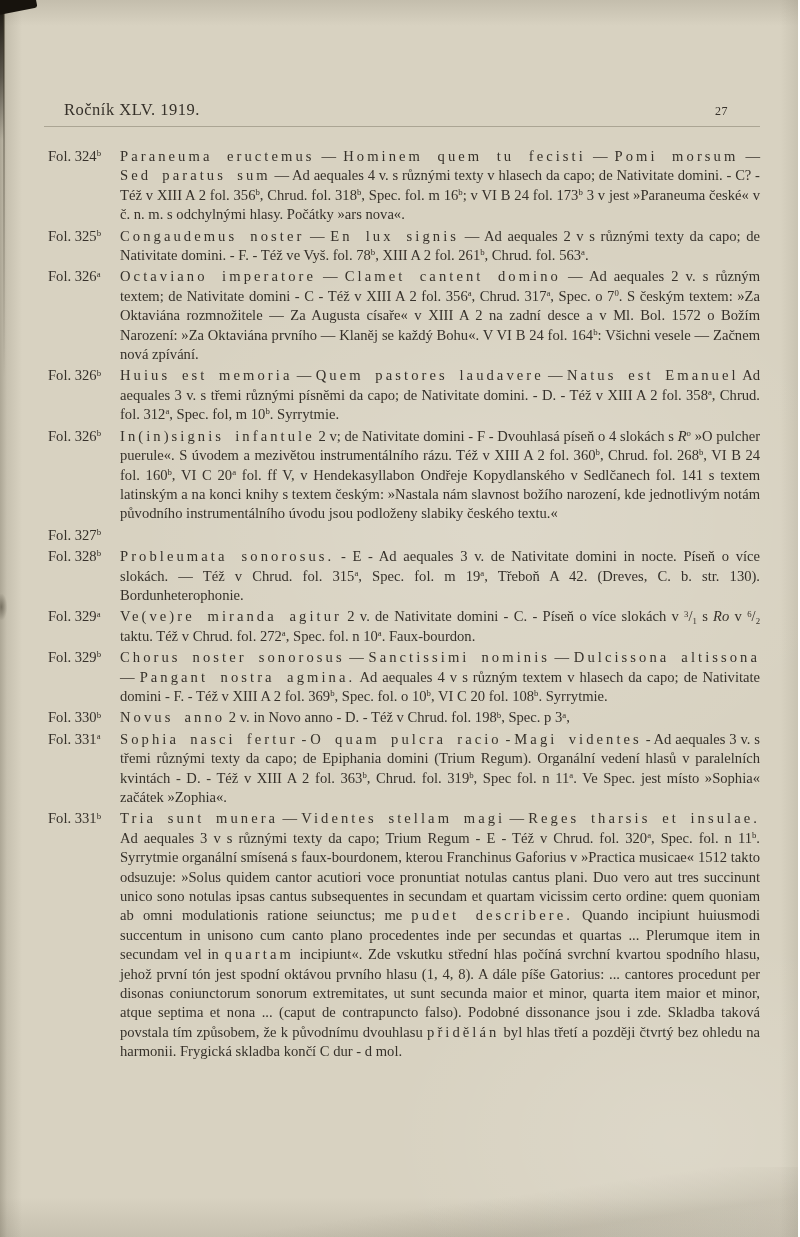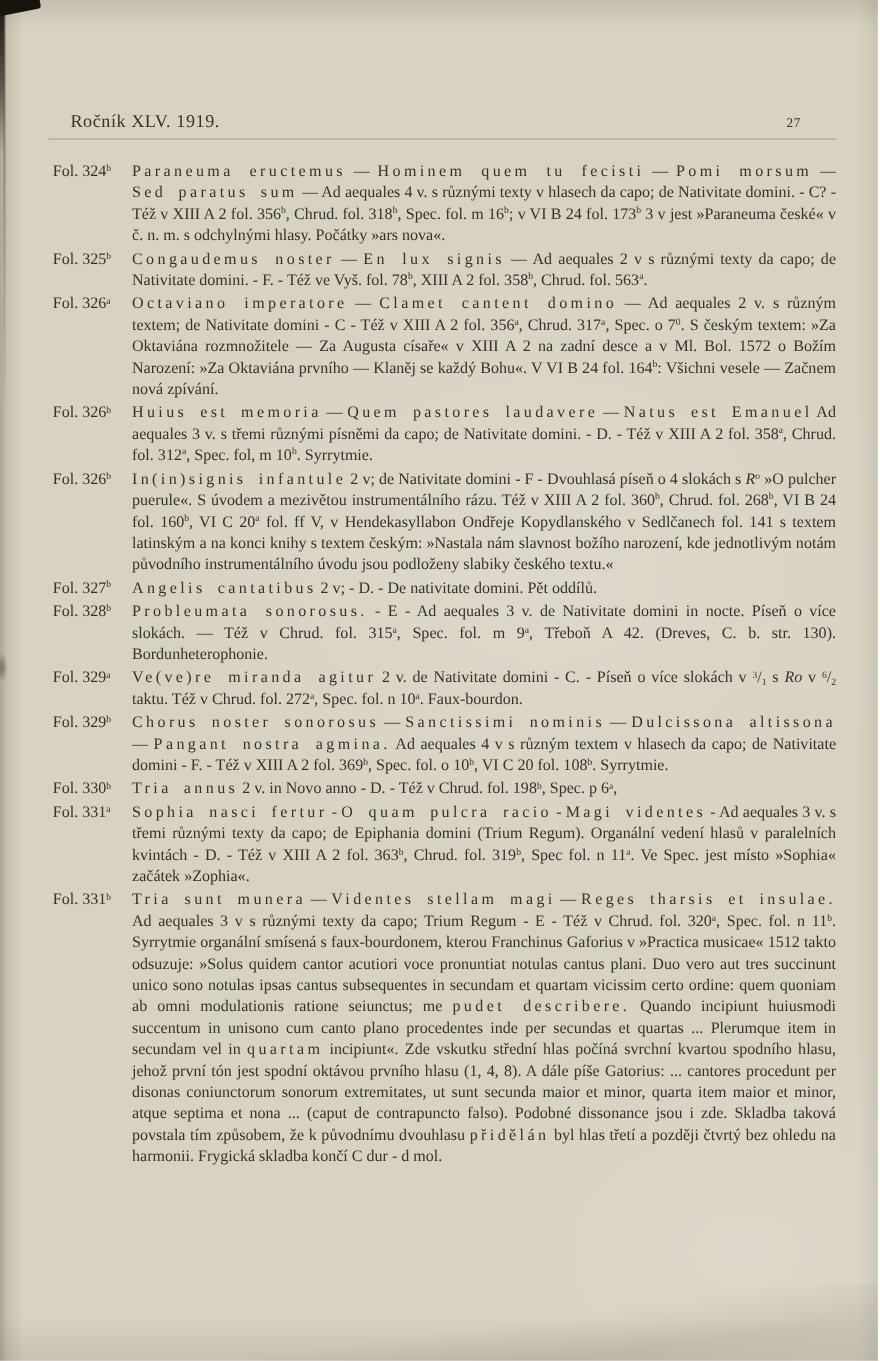--- a/index.html
+++ b/index.html
@@ -89,53 +89,52 @@
   </div>
   <div class="rule"></div>
 
   <div class="entries" id="entries">
       <div class="entry">
         <span class="folio">Fol. 324<sup>b</sup></span>
         <span class="etext"><span class="sp">Paraneuma eructemus</span><span> — </span><span class="sp">Hominem quem tu fecisti</span><span> — </span><span class="sp">Pomi morsum</span><span> — </span><span class="sp">Sed paratus sum</span><span> — Ad aequales 4 v. s různými texty v hlasech da capo; de Nativitate domini. - C? - Též v XIII A 2 fol. 356</span><sup class="s">b</sup><span>, Chrud. fol. 318</span><sup class="s">b</sup><span>, Spec. fol. m 16</span><sup class="s">b</sup><span>; v VI B 24 fol. 173</span><sup class="s">b</sup><span> 3 v jest »Paraneuma české« v č. n. m. s odchylnými hlasy. Počátky »ars nova«.</span></span>
       </div>
       <div class="entry">
         <span class="folio">Fol. 325<sup>b</sup></span>
-        <span class="etext"><span class="sp">Congaudemus noster</span><span> — </span><span class="sp">En lux signis</span><span> — Ad aequales 2 v s různými texty da capo; de Nativitate domini. - F. - Též ve Vyš. fol. 78</span><sup class="s">b</sup><span>, XIII A 2 fol. 358</span><sup class="s">b</sup><span>, Chrud. fol. 563</span><sup class="s">a</sup><span>.</span></span>
+        <span class="etext"><span class="sp">Congaudemus noster</span><span> — </span><span class="sp">En lux signis</span><span> — Ad aequales 2 v s různými texty da capo; de Nativitate domini. - F. - Též ve Vyš. fol. 78</span><sup class="s">b</sup><span>, XIII A 2 fol. 261</span><sup class="s">b</sup><span>, Chrud. fol. 563</span><sup class="s">a</sup><span>.</span></span>
       </div>
       <div class="entry">
         <span class="folio">Fol. 326<sup>a</sup></span>
         <span class="etext"><span class="sp">Octaviano imperatore</span><span> — </span><span class="sp">Clamet cantent domino</span><span> — Ad aequales 2 v. s různým textem; de Nativitate domini - C - Též v XIII A 2 fol. 356</span><sup class="s">a</sup><span>, Chrud. 317</span><sup class="s">a</sup><span>, Spec. o 7</span><sup class="s">0</sup><span>. S českým textem: »Za Oktaviána rozmnožitele — Za Augusta císaře« v XIII A 2 na zadní desce a v Ml. Bol. 1572 o Božím Narození: »Za Oktaviána prvního — Klaněj se každý Bohu«. V VI B 24 fol. 164</span><sup class="s">b</sup><span>: Všichni vesele — Začnem nová zpívání.</span></span>
       </div>
       <div class="entry">
         <span class="folio">Fol. 326<sup>b</sup></span>
         <span class="etext"><span class="sp">Huius est memoria</span><span> — </span><span class="sp">Quem pastores laudavere</span><span> — </span><span class="sp">Natus est Emanuel</span><span> Ad aequales 3 v. s třemi různými písněmi da capo; de Nativitate domini. - D. - Též v XIII A 2 fol. 358</span><sup class="s">a</sup><span>, Chrud. fol. 312</span><sup class="s">a</sup><span>, Spec. fol, m 10</span><sup class="s">b</sup><span>. Syrrytmie.</span></span>
       </div>
       <div class="entry">
         <span class="folio">Fol. 326<sup>b</sup></span>
         <span class="etext"><span class="sp">In(in)signis infantule</span><span> 2 v; de Nativitate domini - F - Dvouhlasá píseň o 4 slokách s </span><span class="it">R</span><sup class="s">o</sup><span> »O pulcher puerule«. S úvodem a mezivětou instrumentálního rázu. Též v XIII A 2 fol. 360</span><sup class="s">b</sup><span>, Chrud. fol. 268</span><sup class="s">b</sup><span>, VI B 24 fol. 160</span><sup class="s">b</sup><span>, VI C 20</span><sup class="s">a</sup><span> fol. ff V, v Hendekasyllabon Ondřeje Kopydlanského v Sedlčanech fol. 141 s textem latinským a na konci knihy s textem českým: »Nastala nám slavnost božího narození, kde jednotlivým notám původního instrumentálního úvodu jsou podloženy slabiky českého textu.«</span></span>
       </div>
       <div class="entry">
         <span class="folio">Fol. 327<sup>b</sup></span>
-        <span class="etext"><span class="sp">Angelis cantatibus</span><span> 2 v; - D. - De nativitate domini. Pět oddílů.</span></span>
       </div>
       <div class="entry">
         <span class="folio">Fol. 328<sup>b</sup></span>
-        <span class="etext"><span class="sp">Probleumata sonorosus.</span><span> - E - Ad aequales 3 v. de Nativitate domini in nocte. Píseň o více slokách. — Též v Chrud. fol. 315</span><sup class="s">a</sup><span>, Spec. fol. m 9</span><sup class="s">a</sup><span>, Třeboň A 42. (Dreves, C. b. str. 130). Bordunheterophonie.</span></span>
+        <span class="etext"><span class="sp">Probleumata sonorosus.</span><span> - E - Ad aequales 3 v. de Nativitate domini in nocte. Píseň o více slokách. — Též v Chrud. fol. 315</span><sup class="s">a</sup><span>, Spec. fol. m 19</span><sup class="s">a</sup><span>, Třeboň A 42. (Dreves, C. b. str. 130). Bordunheterophonie.</span></span>
       </div>
       <div class="entry">
         <span class="folio">Fol. 329<sup>a</sup></span>
         <span class="etext"><span class="sp">Ve(ve)re miranda agitur</span><span> 2 v. de Nativitate domini - C. - Píseň o více slokách v </span><sup class="s">3</sup><span>/</span><sub class="s">1</sub><span> s </span><span class="it">Ro</span><span> v </span><sup class="s">6</sup><span>/</span><sub class="s">2</sub><span> taktu. Též v Chrud. fol. 272</span><sup class="s">a</sup><span>, Spec. fol. n 10</span><sup class="s">a</sup><span>. Faux-bourdon.</span></span>
       </div>
       <div class="entry">
         <span class="folio">Fol. 329<sup>b</sup></span>
         <span class="etext"><span class="sp">Chorus noster sonorosus</span><span> — </span><span class="sp">Sanctissimi nominis</span><span> — </span><span class="sp">Dulcissona altissona</span><span> — </span><span class="sp">Pangant nostra agmina.</span><span> Ad aequales 4 v s různým textem v hlasech da capo; de Nativitate domini - F. - Též v XIII A 2 fol. 369</span><sup class="s">b</sup><span>, Spec. fol. o 10</span><sup class="s">b</sup><span>, VI C 20 fol. 108</span><sup class="s">b</sup><span>. Syrrytmie.</span></span>
       </div>
       <div class="entry">
         <span class="folio">Fol. 330<sup>b</sup></span>
-        <span class="etext"><span class="sp">Tria annus</span><span> 2 v. in Novo anno - D. - Též v Chrud. fol. 198</span><sup class="s">b</sup><span>, Spec. p 6</span><sup class="s">a</sup><span>,</span></span>
+        <span class="etext"><span class="sp">Novus anno</span><span> 2 v. in Novo anno - D. - Též v Chrud. fol. 198</span><sup class="s">b</sup><span>, Spec. p 3</span><sup class="s">a</sup><span>,</span></span>
       </div>
       <div class="entry">
         <span class="folio">Fol. 331<sup>a</sup></span>
         <span class="etext"><span class="sp">Sophia nasci fertur</span><span> - </span><span class="sp">O quam pulcra racio</span><span> - </span><span class="sp">Magi videntes</span><span> - Ad aequales 3 v. s třemi různými texty da capo; de Epiphania domini (Trium Regum). Organální vedení hlasů v paralelních kvintách - D. - Též v XIII A 2 fol. 363</span><sup class="s">b</sup><span>, Chrud. fol. 319</span><sup class="s">b</sup><span>, Spec fol. n 11</span><sup class="s">a</sup><span>. Ve Spec. jest místo »Sophia« začátek »Zophia«.</span></span>
       </div>
       <div class="entry">
         <span class="folio">Fol. 331<sup>b</sup></span>
         <span class="etext"><span class="sp">Tria sunt munera</span><span> — </span><span class="sp">Videntes stellam magi</span><span> — </span><span class="sp">Reges tharsis et insulae.</span><span> Ad aequales 3 v s různými texty da capo; Trium Regum - E - Též v Chrud. fol. 320</span><sup class="s">a</sup><span>, Spec. fol. n 11</span><sup class="s">b</sup><span>. Syrrytmie organální smísená s faux-bourdonem, kterou Franchinus Gaforius v »Practica musicae« 1512 takto odsuzuje: »Solus quidem cantor acutiori voce pronuntiat notulas cantus plani. Duo vero aut tres succinunt unico sono notulas ipsas cantus subsequentes in secundam et quartam vicissim certo ordine: quem quoniam ab omni modulationis ratione seiunctus; me </span><span class="sp">pudet describere.</span><span> Quando incipiunt huiusmodi succentum in unisono cum canto plano procedentes inde per secundas et quartas ... Plerumque item in secundam vel in </span><span class="sp">quartam</span><span> incipiunt«. Zde vskutku střední hlas počíná svrchní kvartou spodního hlasu, jehož první tón jest spodní oktávou prvního hlasu (1, 4, 8). A dále píše Gatorius: ... cantores procedunt per disonas coniunctorum sonorum extremitates, ut sunt secunda maior et minor, quarta item maior et minor, atque septima et nona ... (caput de contrapuncto falso). Podobné dissonance jsou i zde. Skladba taková povstala tím způsobem, že k původnímu dvouhlasu </span><span class="sp">přidělán</span><span> byl hlas třetí a později čtvrtý bez ohledu na harmonii. Frygická skladba končí C dur - d mol.</span></span>
       </div>
     </div>

